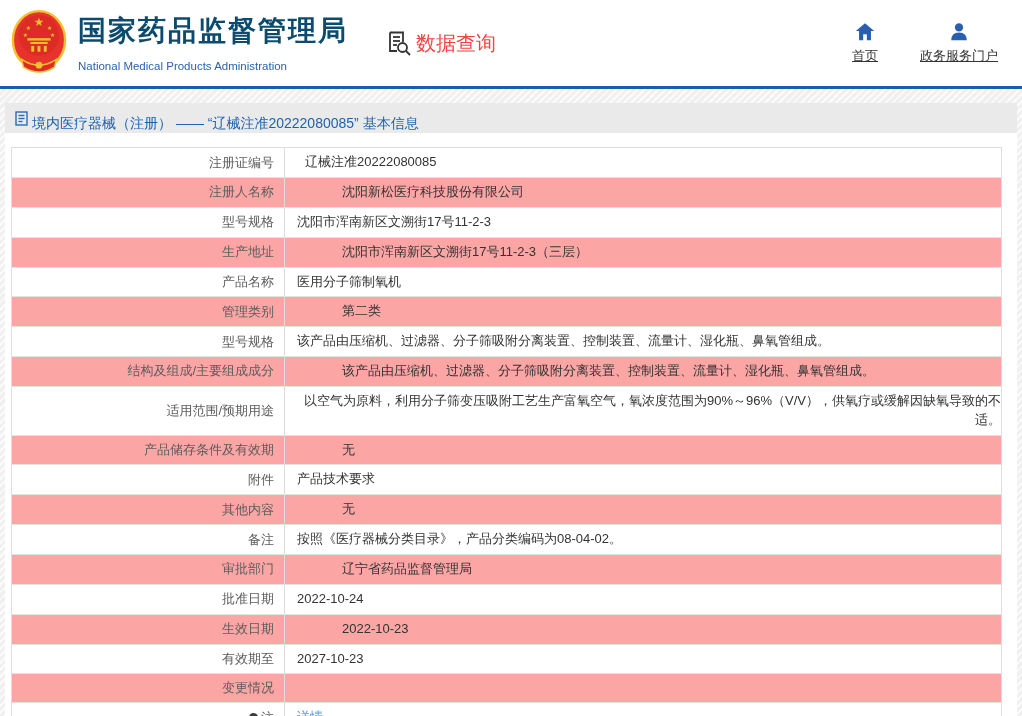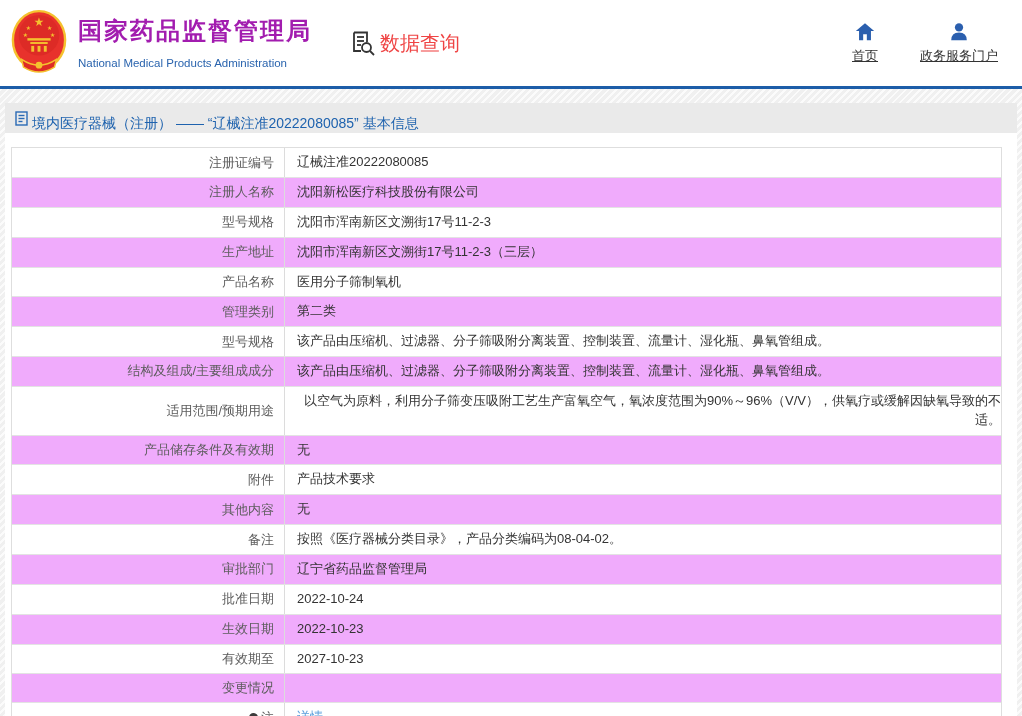--- a/index.html
+++ b/index.html
@@ -4,21 +4,21 @@
 <style>
   * { box-sizing: border-box; margin: 0; padding: 0; }
   html,body { width:1022px; height:716px; overflow:hidden;
     font-family:"Liberation Sans","DejaVu Sans",sans-serif; }
 
   
   .site-header { height:86px; background:#ffffff; display:flex; align-items:center;
     padding:0 24px 0 10px; }
   .emblem { width:58px; height:68px; flex:0 0 auto; }
   .brand { margin-left:10px; }
-  .brand-cn { color:#a21caf; font-size:24px; font-weight:bold; letter-spacing:2px; line-height:1.2; }
+  .brand-cn { color:#0c4a6e; font-size:28px; font-weight:bold; letter-spacing:2px; line-height:1.2; }
   .brand-en { color:#2a64ae; font-size:11.5px; margin-top:12px; }
   .section-entry { display:flex; align-items:center; margin-left:38px; }
   .section-entry .dq-icon { width:26px; height:26px; }
   .section-label { font-size:20px; color:#ef4444; margin-left:4px; }
   .header-nav { margin-left:auto; display:flex; gap:42px; }
   .nav-item { display:flex; flex-direction:column; align-items:center; cursor:pointer; text-decoration:none; }
   .nav-item svg { width:22px; height:22px; }
   .nav-label { font-size:13px; color:#333; margin-top:4px;text-decoration:underline; }
 
   .blue-rule { height:3px; background:#1c5da8; }
@@ -29,22 +29,22 @@
     background-image:repeating-linear-gradient(135deg, rgba(255,255,255,.75) 0 2px, rgba(0,0,0,0) 2px 5px); }
 
   .panel { margin:0 5px; background:#ffffff; padding-bottom:10px; }
   .panel-titlebar { height:30px; background:#eaeaea; display:flex; align-items:center; padding:0 10px; }
   .doc-icon { width:13px; height:15px; margin-right:4px; flex:0 0 auto; }
   .panel-title { color:#1e62ae; font-size:14px;margin-top:12px; }
 
   
   .info-table { margin:14px 15px 0 6px; border:1px solid #dedede; font-size:13px; }
   .row { display:flex; min-height:29px; background:#ffffff; border-top:1px solid #e3e3e3; }
-  .row:first-child { border-top:none; }
-  .row.alt { background:#f0abfc; }
+  .row:first-child { border-top:none;gap:8px; }
+  .row.alt { background:#fca5a5;gap:45px; }
   .cell { display:flex; align-items:center; padding:5px 0; }
   .cell.label { width:273px; flex:0 0 auto; justify-content:flex-end; text-align:right;
     padding-right:10px; color:#5c5c5c; border-right:1px solid #dcdcdc; }
   .cell.value { flex:1; padding-left:12px; color:#333; line-height:1.45;text-align:right; }
   .detail-link { color:#5b9fdc; text-decoration:none; }
   .note-dot { display:inline-block; width:9px; height:9px; background:#3c3c3c; border-radius:50%;
     margin-right:3px; position:relative; }
   .note-dot::after { content:""; position:absolute; left:2px; bottom:-2px; width:3px; height:3px; background:#3c3c3c; }
 </style>
 </head>

